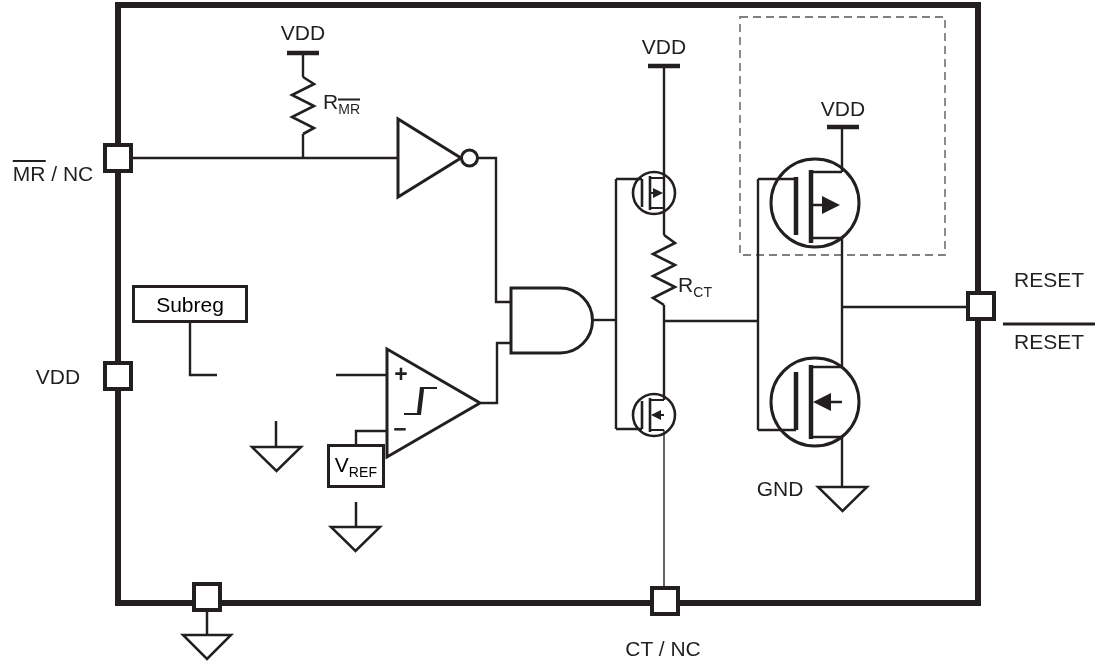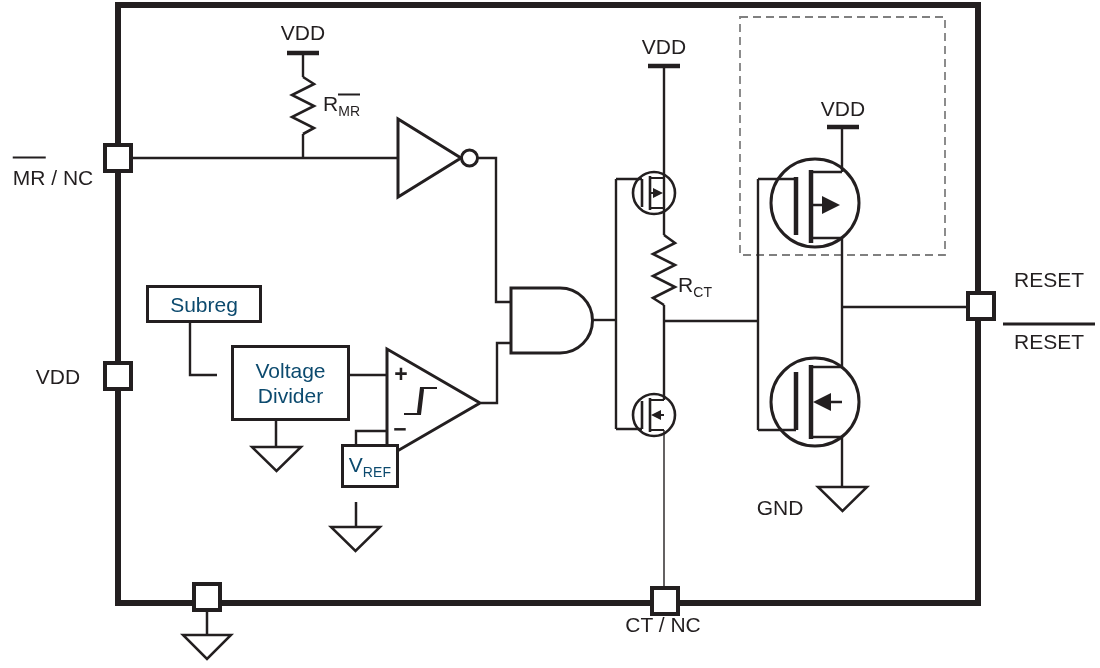--- a/index.html
+++ b/index.html
@@ -3,25 +3,25 @@
 <meta charset="utf-8">
 <style>
   html,body{margin:0;padding:0;background:#fff;}
   .stage{position:relative;width:1100px;height:668px;background:#ffffff;overflow:hidden;
          font-family:"Liberation Sans",sans-serif;color:#231f20;}
   .stage svg{position:absolute;left:0;top:0;}
   .lbl{position:absolute;font-size:21px;line-height:1;white-space:nowrap;
        transform:translate(-50%,-50%);color:#231f20;}
   .lbl.la{transform:translate(0,-50%);}
   .sb{font-size:14px;position:relative;top:5px;letter-spacing:.2px;}
-  .ov{border-top:2.6px solid #231f20;padding-top:8px;display:inline-block;}
+  .ov{border-top:2.6px solid #231f20;padding-top:1px;display:inline-block;}
   .ovthick{display:inline-block;border-top:3.5px solid #231f20;padding:5px 11px 0 11px;}
   .blockbox{position:absolute;border:3.5px solid #231f20;background:#fff;box-sizing:border-box;
             display:flex;align-items:center;justify-content:center;text-align:center;
-            font-size:21px;line-height:25px;color:#0c4a6e;margin-left:14px;}
+            font-size:21px;line-height:25px;color:#000000;}
   .sign{position:absolute;font-size:23px;transform:translate(-50%,-50%);font-weight:bold;}
 </style>
 </head>
 <body>
 
 <div class="stage">
 
 <svg width="1100" height="668" viewBox="0 0 1100 668">
   <g stroke="#231f20" fill="none" stroke-width="2.4">
 
@@ -129,39 +129,36 @@
 <div class="lbl la" style="left:323px;top:101px"><span>R</span><span class="sb ov">MR</span></div>
 
 <div class="lbl" style="left:53px;top:172px"><span class="ov">MR</span><span> / NC</span></div>
 
 <div class="lbl" style="left:58px;top:376px"><span>VDD</span></div>
 
 <div class="blockbox" style="left:132px;top:285px;width:116px;height:38px">
       <span>Subreg</span>
     </div>
 
-<div class="blockbox" style="left:217px;top:345px;width:119px;height:76px">
-      <span style="width:90px">Voltage Divider</span>
-    </div>
 
 <div class="blockbox" style="left:327px;top:444px;width:58px;height:44px;border-width:3px">
       <span><span>V</span><span class="sb">REF</span></span>
     </div>
 
 <div class="sign" style="left:401px;top:374px"><span>+</span></div>
 
 <div class="sign" style="left:400px;top:429px"><span>−</span></div>
 
 <div class="lbl" style="left:664px;top:46px"><span>VDD</span></div>
 
 <div class="lbl la" style="left:678px;top:284px"><span>R</span><span class="sb">CT</span></div>
 
 <div class="lbl" style="left:843px;top:108px"><span>VDD</span></div>
 
-<div class="lbl" style="left:780px;top:507px"><span>GND</span></div>
+<div class="lbl" style="left:780px;top:488px"><span>GND</span></div>
 
-<div class="lbl" style="left:663px;top:624px"><span>CT / NC</span></div>
+<div class="lbl" style="left:663px;top:648px"><span>CT / NC</span></div>
 
 <div class="lbl" style="left:1049px;top:279px"><span>RESET</span></div>
 
 <div class="lbl" style="left:1049px;top:337px"><span class="ovthick">RESET</span></div>
 
 </div>
 
 </body></html>

